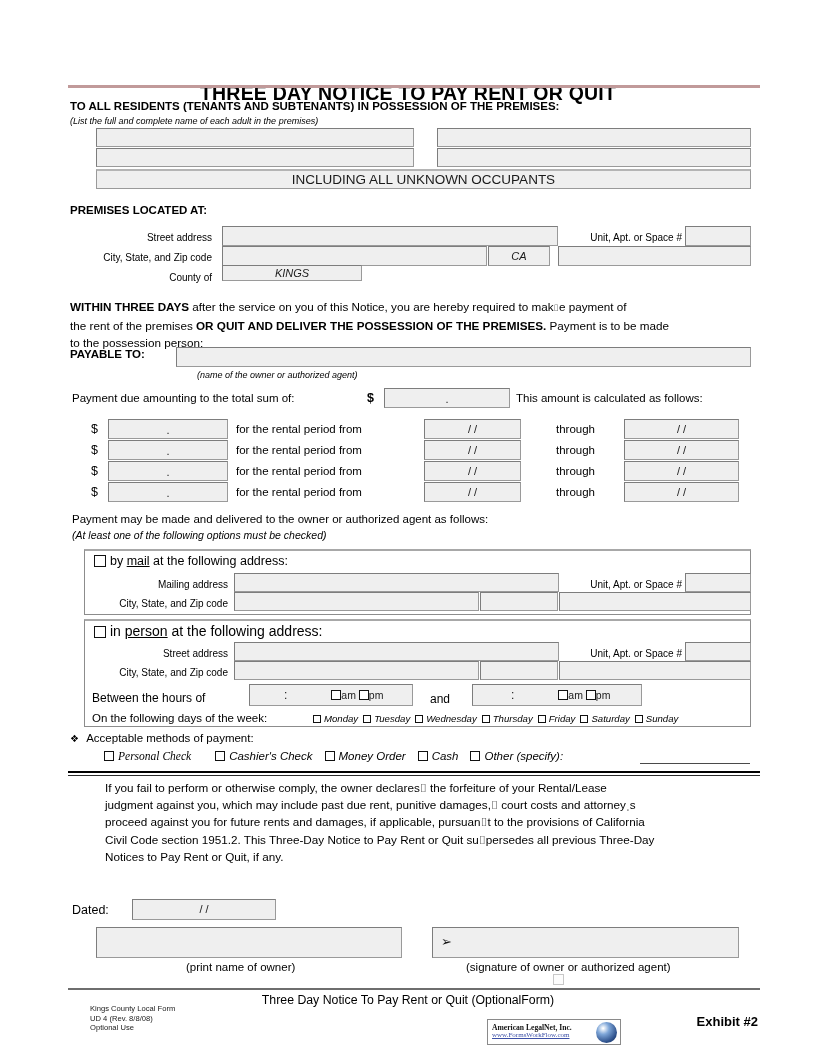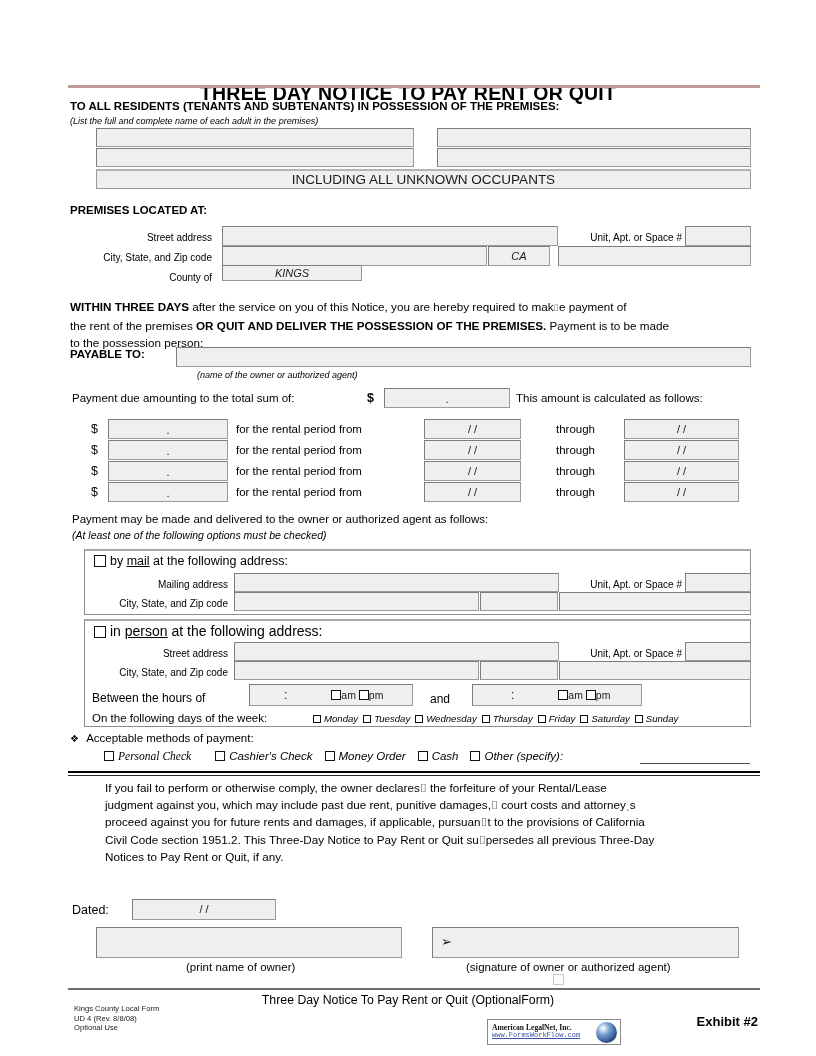--- a/index.html
+++ b/index.html
@@ -192,21 +192,21 @@
   }
   .footcenter {
     position: absolute;
     left: 0; right: 0;
     top: 993px;
     text-align: center;
     font-size: 12.3px;
   }
   .footleft {
     position: absolute;
-    left: 74px;
+    left: 90px;
     top: 1004px;
     font-size: 7.6px;
     line-height: 9.6px;
     color: #1a1a1a;
   }
   .exhibit {
     position: absolute;
     right: 58px;
     top: 1014px;
     font-size: 13px;
@@ -241,21 +241,21 @@
     line-height: 1.08;
   }
   .logo-l1 {
     font-family: "Liberation Serif", serif;
     font-size: 7.6px;
     font-weight: bold;
     color: #111;
     white-space: nowrap;
   }
   .logo-l2 {
-    font-family: Liberation Mono, monospace;
+    font-family: Liberation Serif, serif;
     font-size: 7px;
     color: #3b4fa6;
     text-decoration: underline;
     white-space: nowrap;
   }
   .logo-orb {
     width: 21px;
     height: 21px;
     margin-right: 3px;
     border-radius: 50%;

